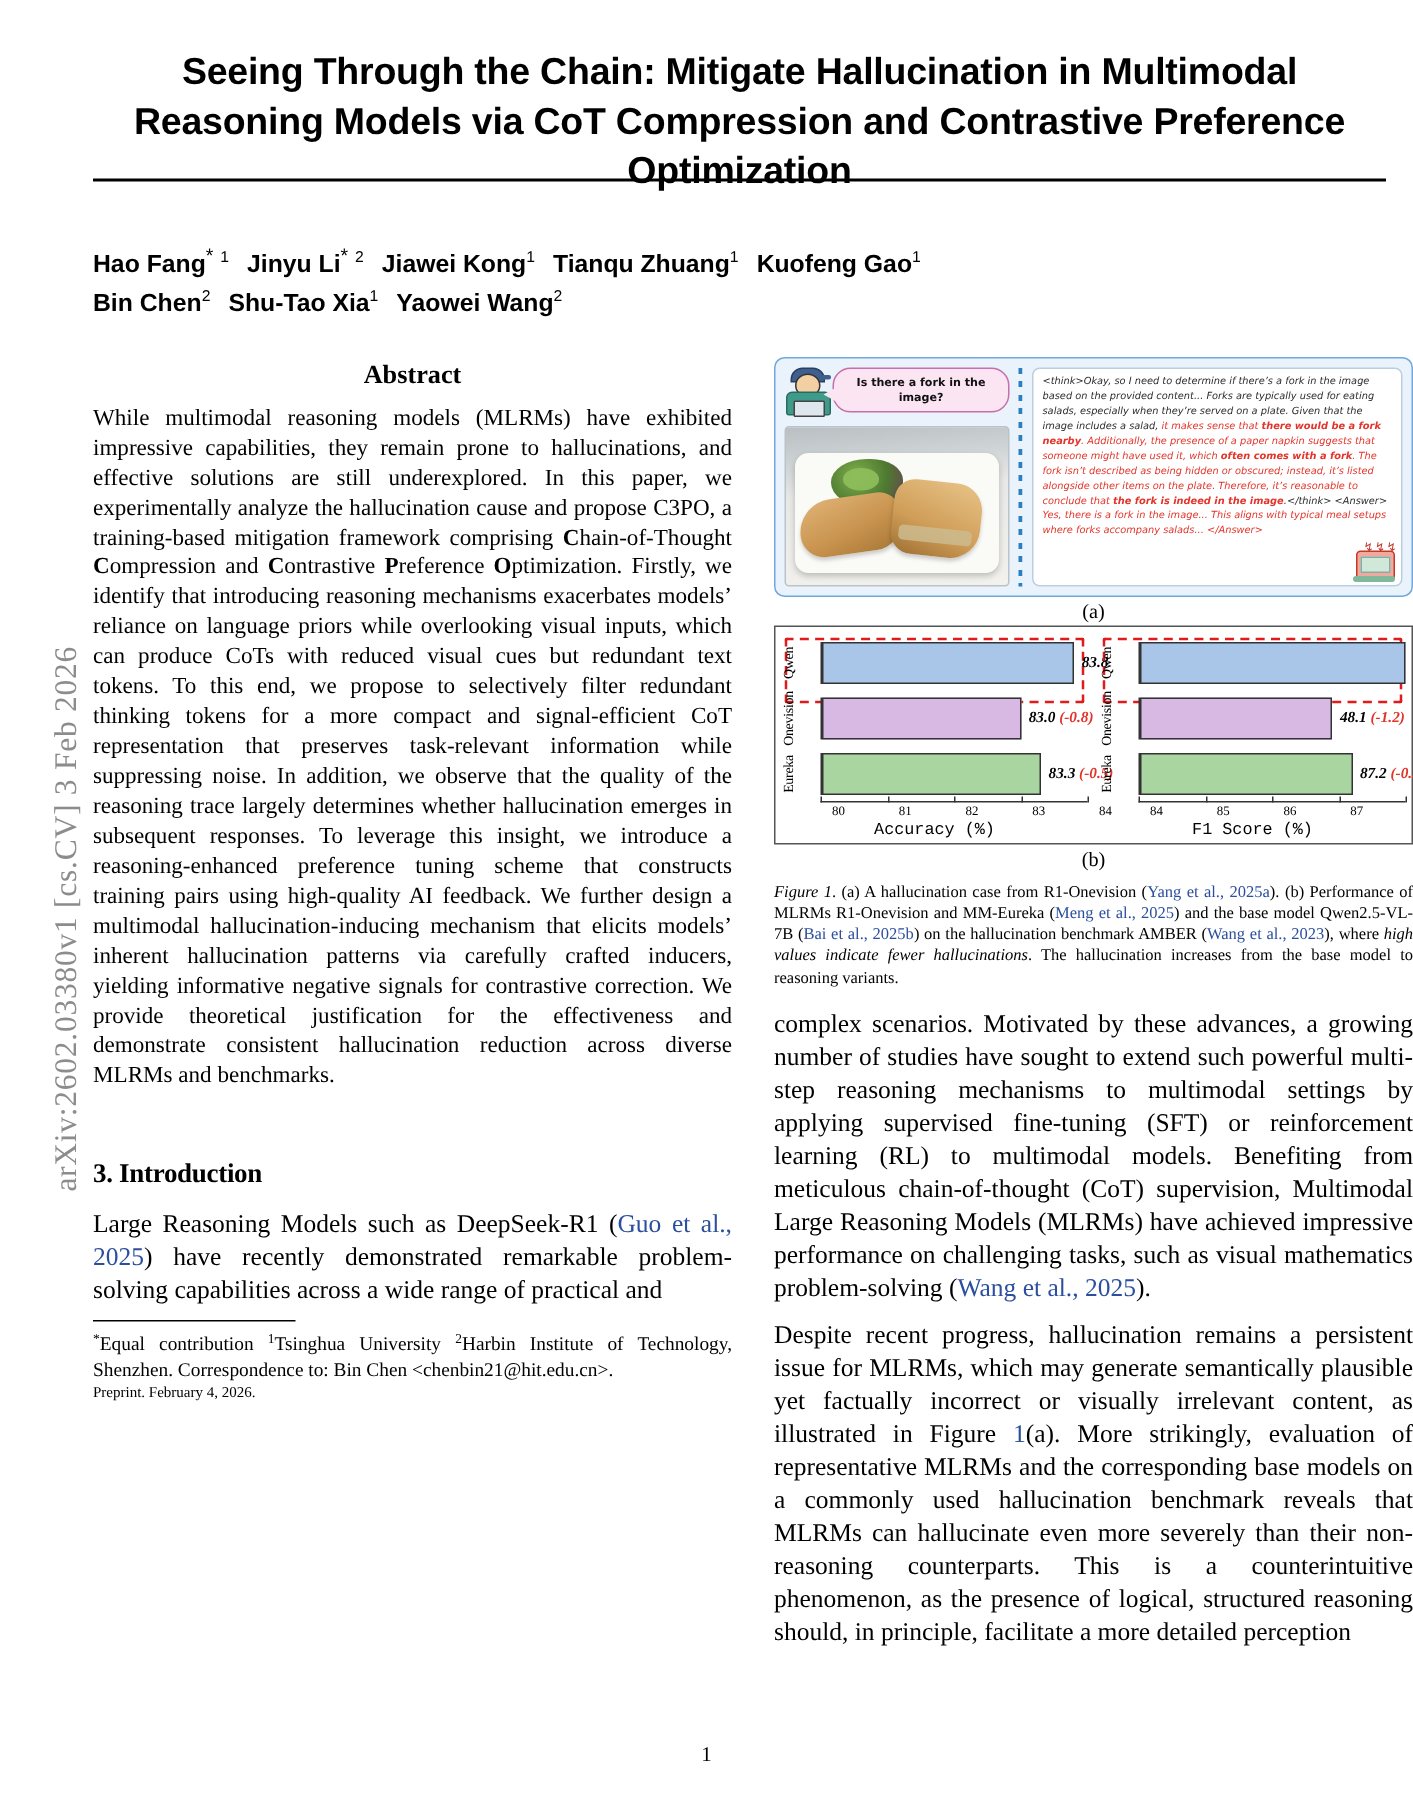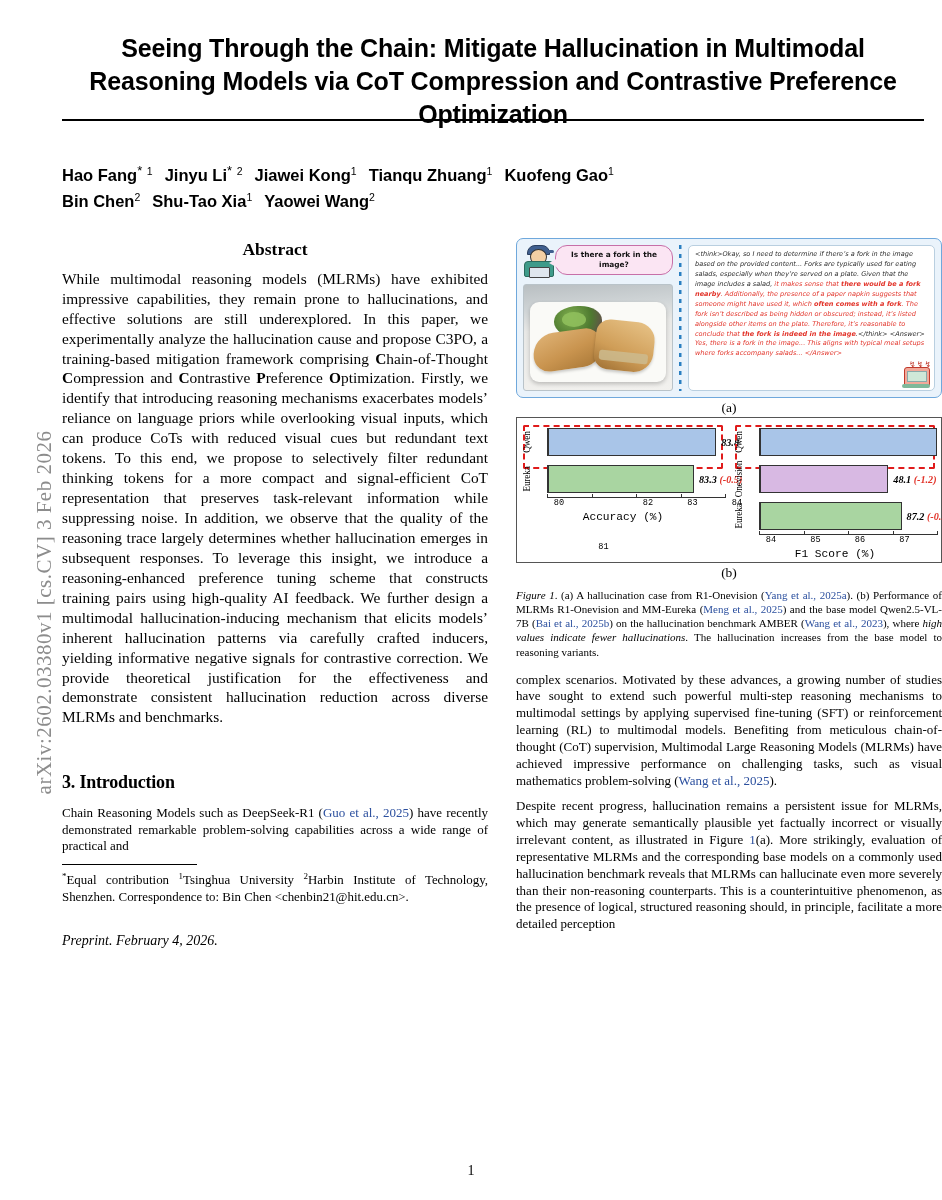--- a/index.html
+++ b/index.html
@@ -37,28 +37,28 @@
   
   .col{position:absolute;width:426px;text-align:justify;font-size:15.4px;line-height:1.30;
        font-family:"Liberation Serif", serif;-webkit-hyphens:auto;hyphens:auto;}
   .col-left{left:62px;top:238px;}
 
   .abstract-head{text-align:center;font-weight:bold;font-size:17.5px;margin:0 0 8px 0;}
   .abs-body{text-align:justify;margin:0;font-size:15.4px;line-height:1.295;}
   .abs-body b{font-weight:bold;}
 
   .sec-head{font-weight:bold;font-size:18px;margin:0 0 10px 0;letter-spacing:-.2px;}
-  p.body{margin:0 0 9px 0;text-align:justify;font-size:13px;line-height:1.295;}
+  p.body{margin:0 0 9px 0;text-align:justify;font-size:17px;line-height:1.295;}
   .cite{color:#2b4f9e;}
 
   .footnote-wrap{margin-top:8px;}
   .fn-rule{width:135px;height:0;border-top:1.1px solid #000;margin:3px 0 6px 0;}
   .footnote{font-size:12.9px;line-height:1.30;text-align:justify;}
   .footnote sup{font-size:9px;vertical-align:super;}
-  .preprint{font-style:italic;font-size:14px;margin-top:26px;}
+  .preprint{font-size:10px;}
 
   .pagenum{position:absolute;left:0;right:0;top:1163px;text-align:center;font-size:14px;}
 
   
   .figure{position:absolute;left:516px;top:238px;width:426px;}
 
   
   .fig-a{
     border:1.6px solid #6fa8dc;border-radius:7px;background:#eaf3fb;
     padding:6px;display:flex;gap:5px;height:160px;box-sizing:border-box;
@@ -144,21 +144,21 @@
   .btrack{flex:1;position:relative;height:28px;border-left:1.6px solid #333;}
   .bfill{position:absolute;left:0;top:0;height:28px;border:1.3px solid #333;box-sizing:border-box;}
   .bval{
     position:absolute;top:50%;transform:translateY(-50%);white-space:nowrap;
     font-size:10.2px;font-style:italic;font-weight:bold;font-family:"Liberation Serif",serif;
   }
   .bval .delta{color:#e2342a;}
   .axis-line{margin-left:26px;border-top:1.6px solid #333;position:relative;height:0;}
   .ticks{margin-left:26px;position:relative;height:12px;}
   .tick{position:absolute;transform:translateX(-50%);font-size:8.6px;top:0;
-        font-family:Liberation Mono, monospace;padding-left:24px;}
+        font-family:Liberation Serif, serif;padding-left:24px;}
   .tickmark{position:absolute;top:-4px;width:0;height:4px;border-left:1.2px solid #333;}
   .xlabel{text-align:center;font-size:11.2px;margin-top:1px;font-family:Liberation Mono, monospace;}
   .hl-box{
     position:absolute;left:2px;right:2px;top:2px;height:40px;
     border:2.1px dashed #e01b1b;border-radius:2px;pointer-events:none;
   }
   .fig-caption{font-size:11px;line-height:1.285;text-align:justify;margin-top:7px;
     font-family:"Liberation Serif",serif;}
   .fig-caption .fignum{font-style:italic;}
   .fig-caption .it{font-style:italic;}
@@ -184,21 +184,21 @@
     </div>
   </div>
 
   <div class="col col-left">
     <div class="abstract-head">Abstract</div>
     <p class="abs-body"><span>While multimodal reasoning models (MLRMs) have exhibited impressive capabilities, they remain prone to hallucinations, and effective solutions are still underexplored. In this paper, we experimentally analyze the hallucination cause and propose C3PO, a training-based mitigation framework comprising </span><b>C</b><span>hain-of-Thought </span><b>C</b><span>ompression and </span><b>C</b><span>ontrastive </span><b>P</b><span>reference </span><b>O</b><span>ptimization. </span><span>Firstly, we identify that introducing reasoning mechanisms exacerbates models’ reliance on language priors while overlooking visual inputs, which can produce CoTs with reduced visual cues but redundant text tokens. To this end, we propose to selectively filter redundant thinking tokens for a more compact and signal-efficient CoT representation that preserves task-relevant information while suppressing noise. In addition, we observe that the quality of the reasoning trace largely determines whether hallucination emerges in subsequent responses. To leverage this insight, we introduce a reasoning-enhanced preference tuning scheme that constructs training pairs using high-quality AI feedback. We further design a multimodal hallucination-inducing mechanism that elicits models’ inherent hallucination patterns via carefully crafted inducers, yielding informative negative signals for contrastive correction. We provide theoretical justification for the effectiveness and demonstrate consistent hallucination reduction across diverse MLRMs and benchmarks.</span></p>
 
     <div style="height:44px;"></div>
 
     <div class="sec-head">3. Introduction</div>
-    <p class="body"><span>Chain Reasoning Models such as DeepSeek-R1 (</span><span class="cite">Guo et al., 2025</span><span>) have recently demonstrated remarkable problem-solving capabilities across a wide range of practical and</span></p>
+    <p class="body"><span>Large Reasoning Models such as DeepSeek-R1 (</span><span class="cite">Guo et al., 2025</span><span>) have recently demonstrated remarkable problem-solving capabilities across a wide range of practical and</span></p>
 
     <div class="footnote-wrap">
       <div class="fn-rule"></div>
       <div class="footnote"><sup>*</sup><span>Equal contribution </span><sup>1</sup><span>Tsinghua University </span><sup>2</sup><span>Harbin Institute of Technology, Shenzhen. Correspondence to: Bin Chen &lt;chenbin21@hit.edu.cn&gt;.</span></div>
       <div class="preprint">Preprint. February 4, 2026.</div>
     </div>
   </div>
 
   <div class="figure">
 
@@ -243,33 +243,40 @@
           <div class="hl-box"></div>
           <div class="chart-rows">
             <div class="brow">
               <div class="bcat">Qwen</div>
               <div class="btrack">
                   <div class="bfill" id="b00" style="width: 95%; background: rgb(169, 197, 232);"></div>
                   <div class="bval" id="v00" style="left: calc(95% + 5px);"><span>83.8</span></div>
                 </div>
             </div>
             <div class="brow">
+              <div class="bcat">Onevision</div>
+              <div class="btrack">
+                  <div class="bfill" id="b01" style="width: 75%; background: rgb(216, 185, 227);"></div>
+                  <div class="bval" id="v01" style="left: calc(75% + 5px);"><span>83.0</span><span class="delta"> (-0.8)</span></div>
+                </div>
+            </div>
+            <div class="brow">
               <div class="bcat">Eureka</div>
               <div class="btrack">
                   <div class="bfill" id="b02" style="width: 82.5%; background: rgb(169, 213, 161);"></div>
                   <div class="bval" id="v02" style="left: calc(82.5% + 5px);"><span>83.3</span><span class="delta"> (-0.5)</span></div>
                 </div>
             </div>
           </div>
           <div class="axis-line"></div>
           <div class="ticks" id="t0">
               <div class="tickmark" style="left: 0%;"></div>
               <div class="tick" style="left: 0%;">80</div>
               <div class="tickmark" style="left: 25%;"></div>
-              <div class="tick" style="left: 25%; margin-top: 44px;">81</div>
+              <div class="tick" style="left: 25%;">81</div>
               <div class="tickmark" style="left: 50%;"></div>
               <div class="tick" style="left: 50%;">82</div>
               <div class="tickmark" style="left: 75%;"></div>
               <div class="tick" style="left: 75%;">83</div>
               <div class="tickmark" style="left: 100%;"></div>
               <div class="tick" style="left: 100%;">84</div>
             </div>
           <div class="xlabel">Accuracy (%)</div>
         </div>
 

